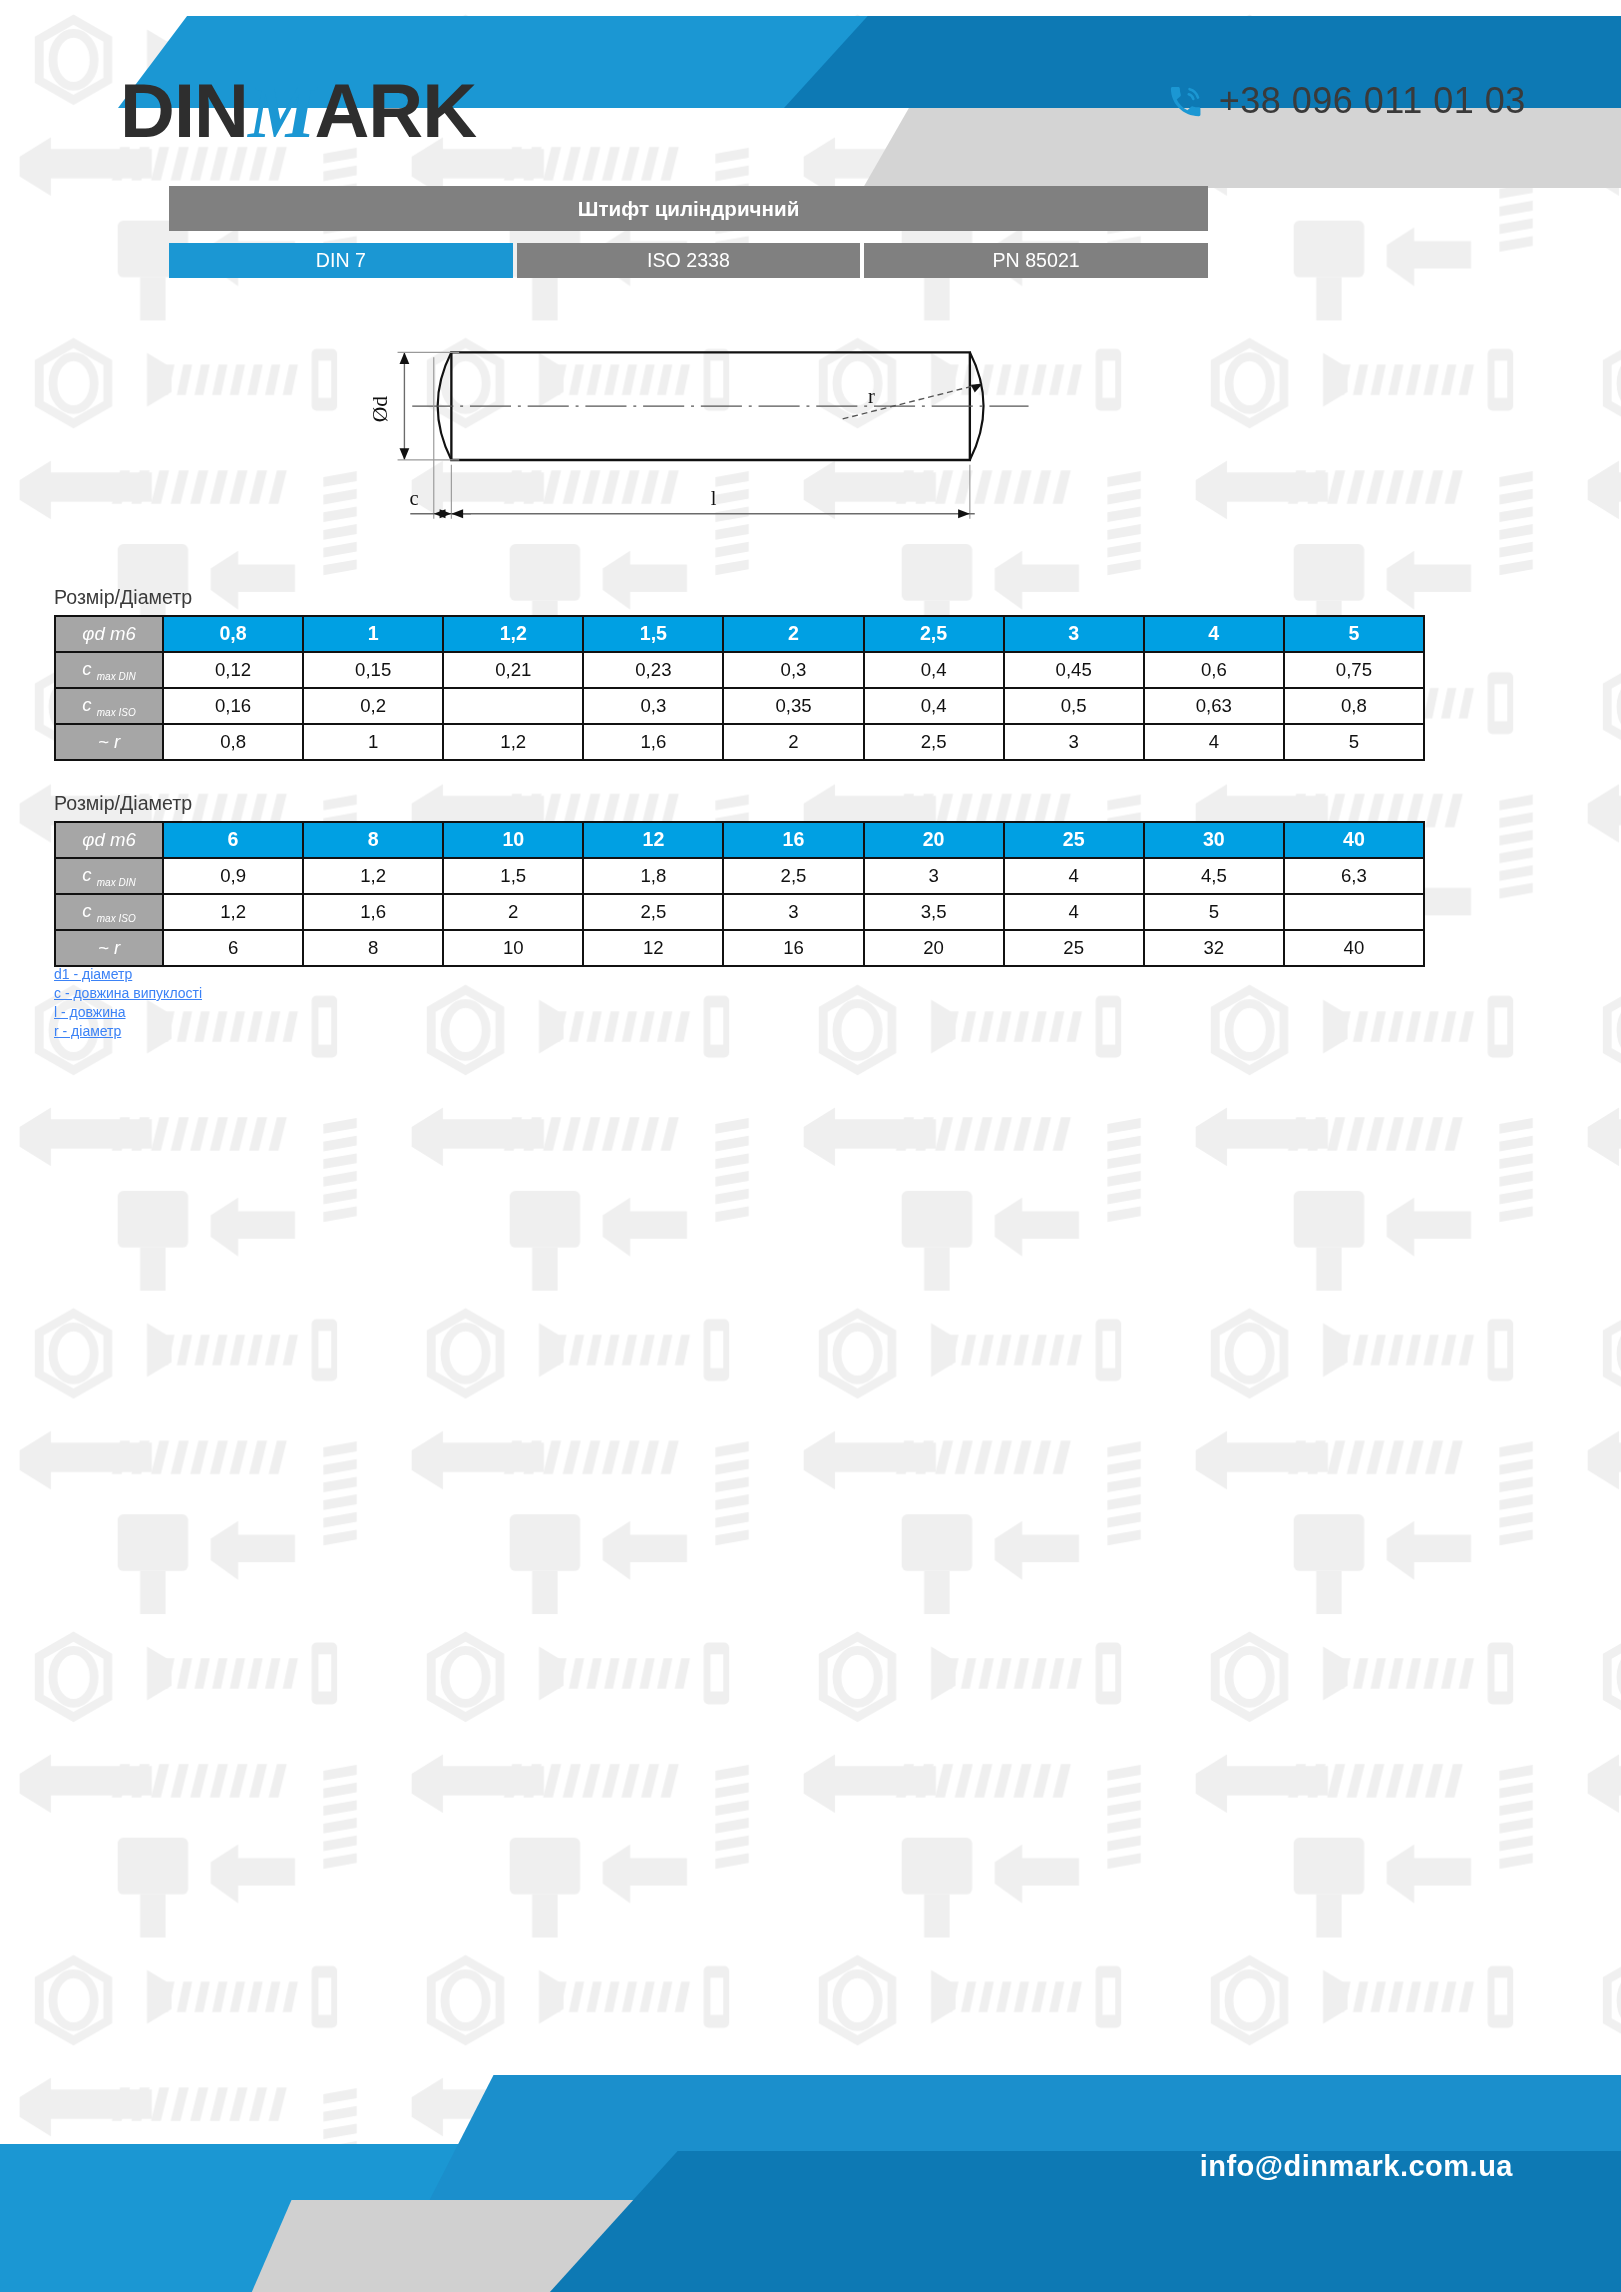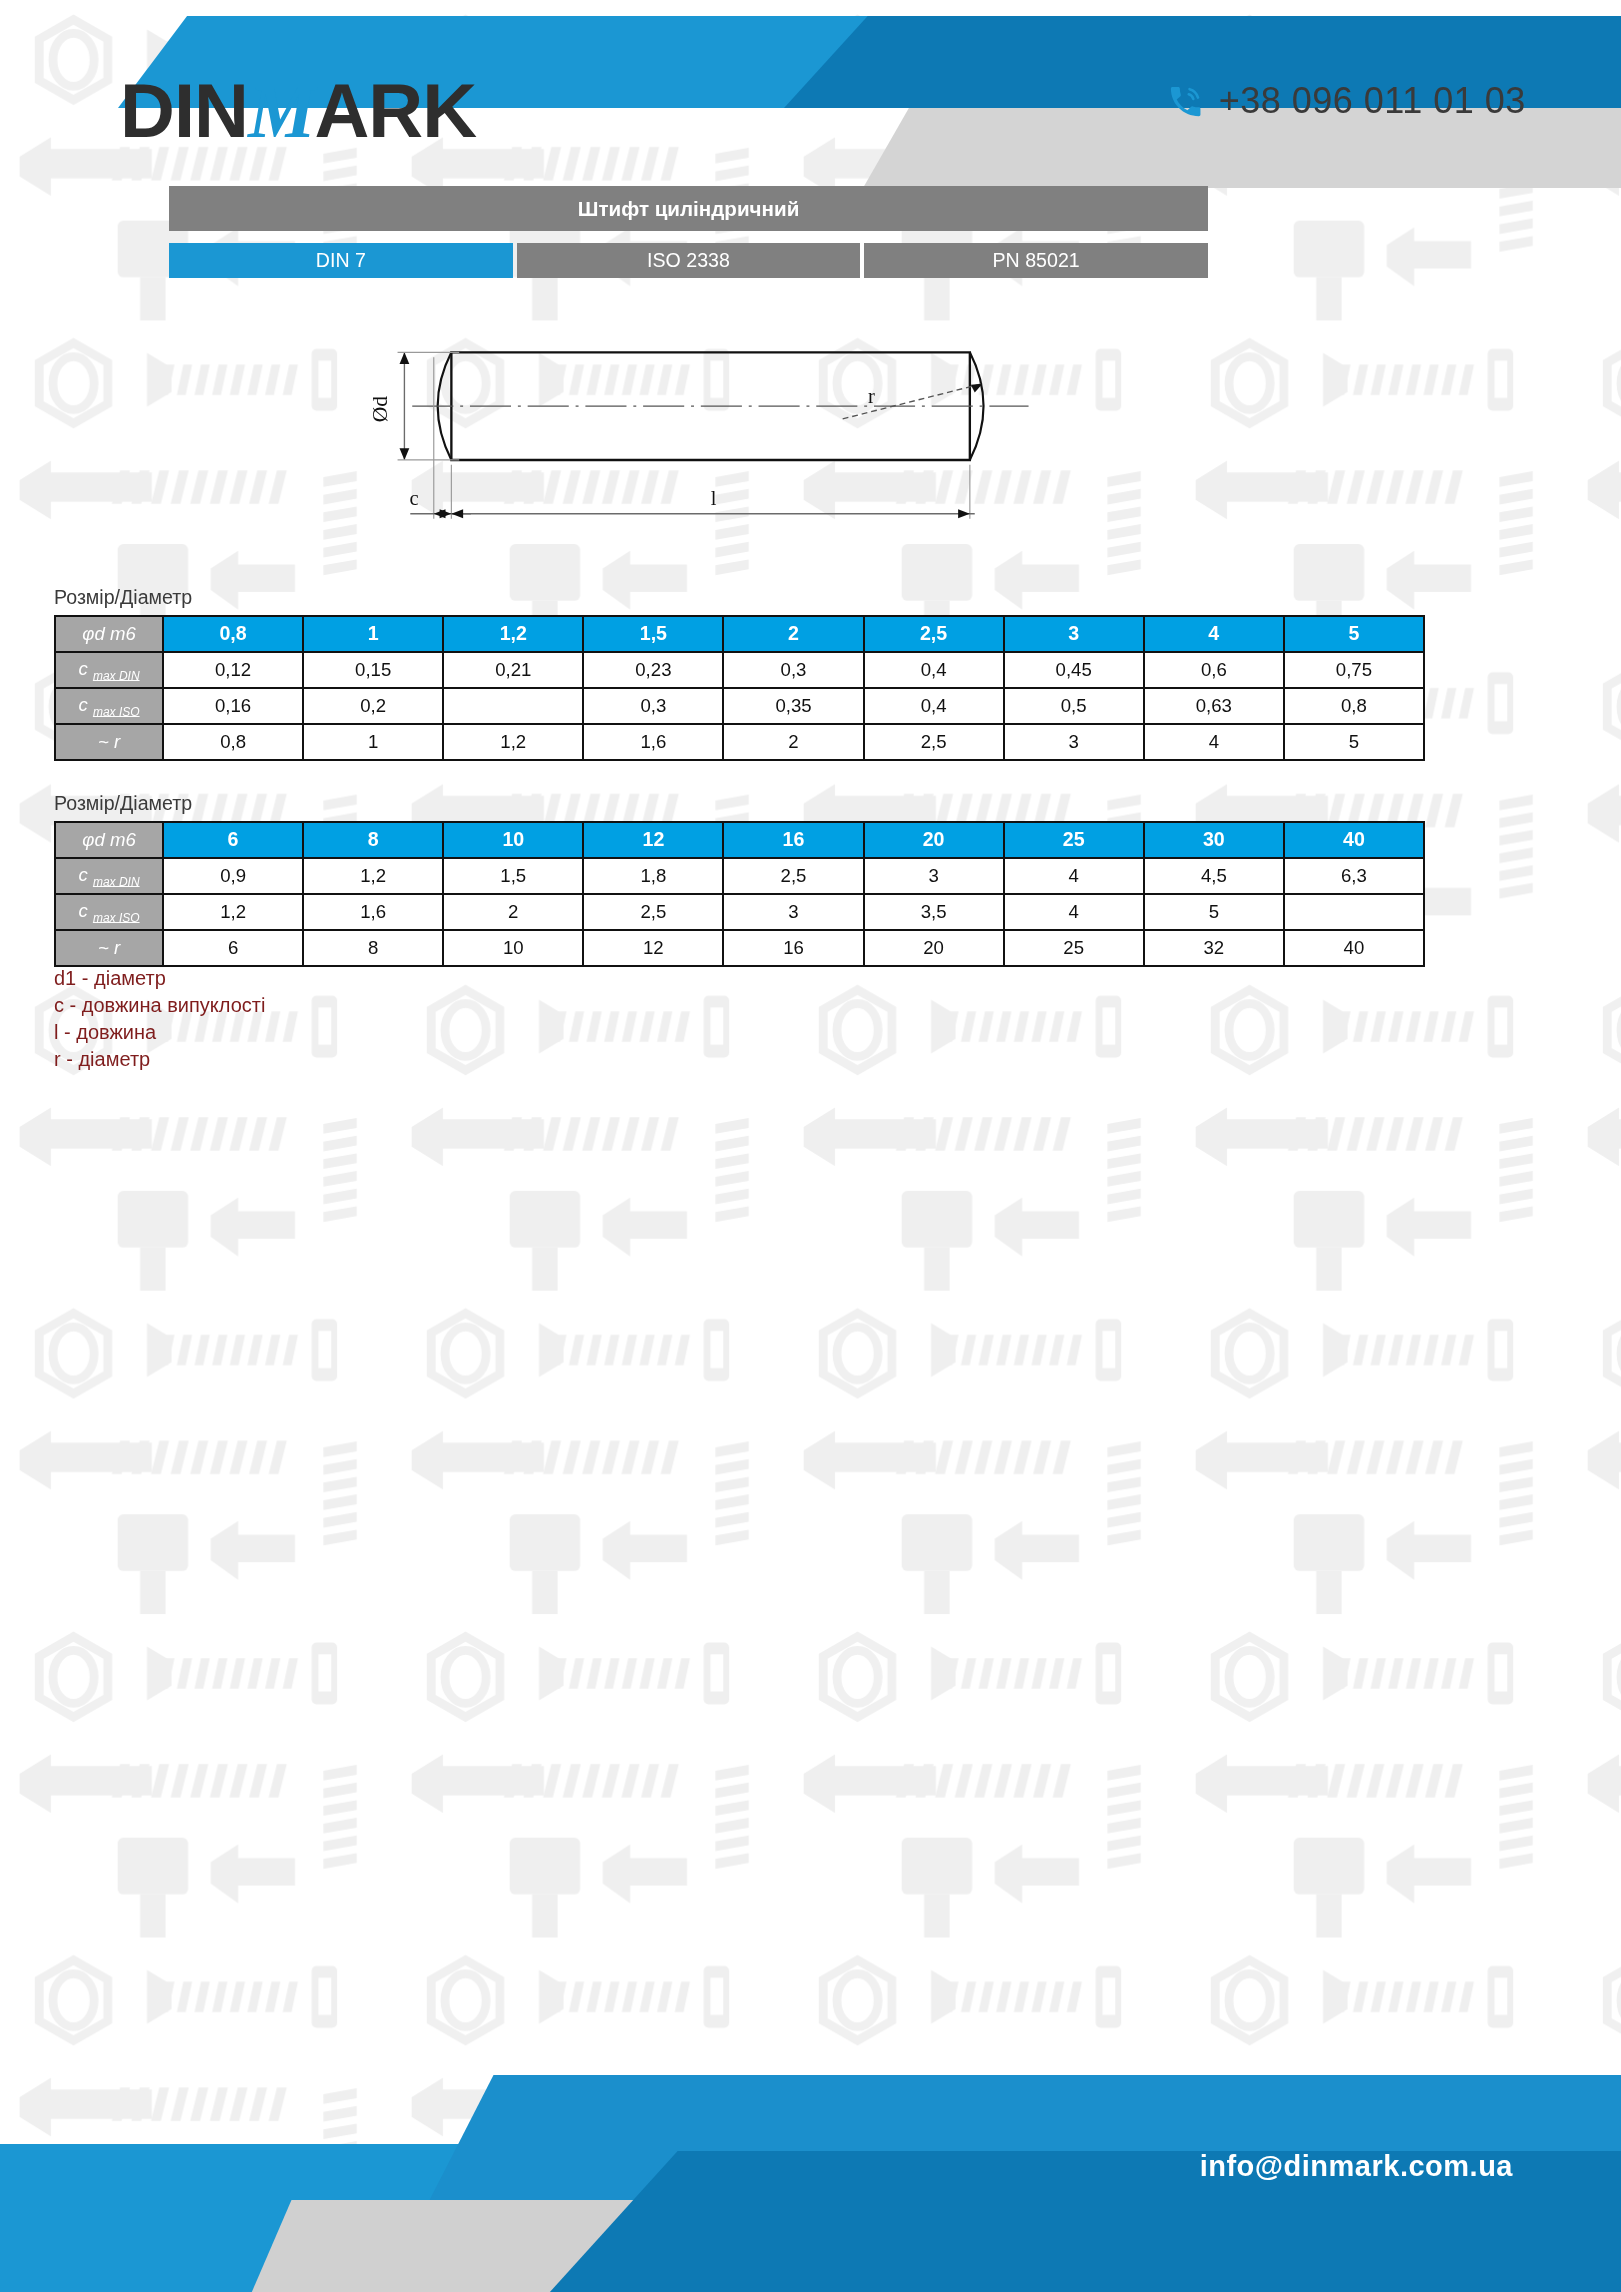--- a/index.html
+++ b/index.html
@@ -72,27 +72,27 @@
   .tbl-caption { font-size:19.6px; color:#3a3a3a; margin-bottom:5.9px; }
   table.spec { border-collapse:collapse; width:1371px; table-layout:fixed; }
   table.spec td {
     border:2px solid #111; height:36px; text-align:center;
     font-size:18.6px; color:#111; background:#fff;
   }
   table.spec td.rowhead {
     width:108px; background:#a6a6a6; color:#fff;
     font-style:italic; font-size:18.6px; white-space:nowrap;
   }
-  table.spec td.rowhead sub { font-size:12px; font-style:italic;text-decoration:underline; }
+  table.spec td.rowhead sub { font-size:10px; font-style:italic; }
   table.spec td.colhead { background:#00a0e3; color:#fff; font-weight:bold; font-size:19.6px; }
   table.spec td.rowhead.colhead-label { background:#a6a6a6; color:#fff; font-weight:normal; }
 
   
   #legend { position:absolute; left:54px; top:965px; z-index:4; }
-  #legend div { font-size:20px; color:#7f1d1d; line-height:1.35; }
+  #legend div { font-size:14px; color:#3b82f6; line-height:1.35;text-decoration:underline; }
 
   
   #footer { position:absolute; left:0; bottom:0; width:1621px; height:294px; z-index:3; }
   .ft-blue-light-left {
     position:absolute; left:0; bottom:0; width:745px; height:149px; background:#1b97d3;
     clip-path: polygon(0 0, 100% 0, 75% 100%, 0 100%);
   }
   .ft-blue-mid {
     position:absolute; left:382px; top:76px; width:1239px; height:218px; background:#1b8fcc;
     clip-path: polygon(9% 0, 100% 0, 100% 100%, 0 100%);

